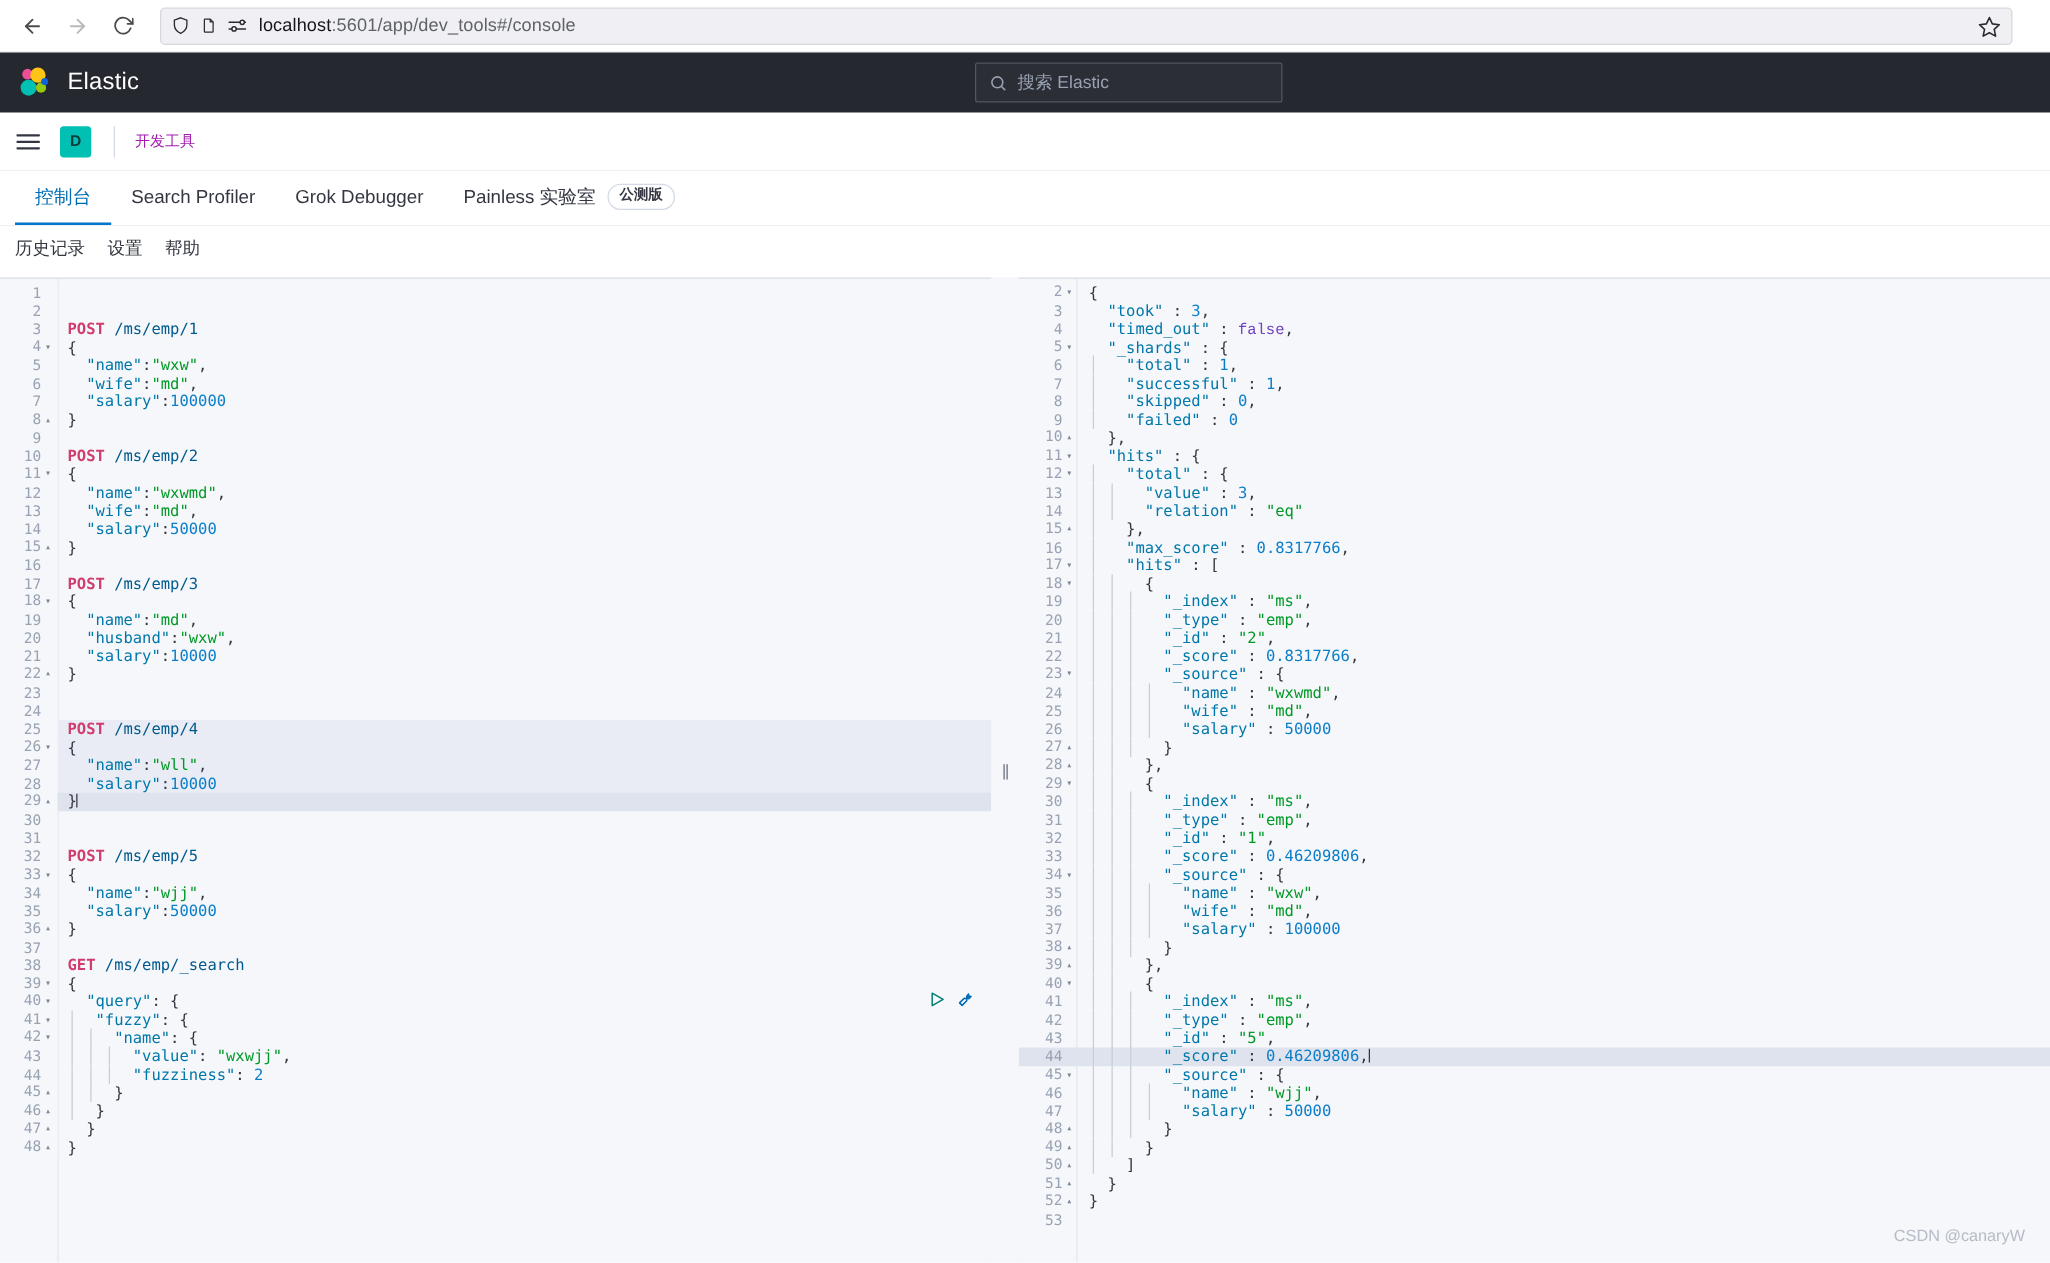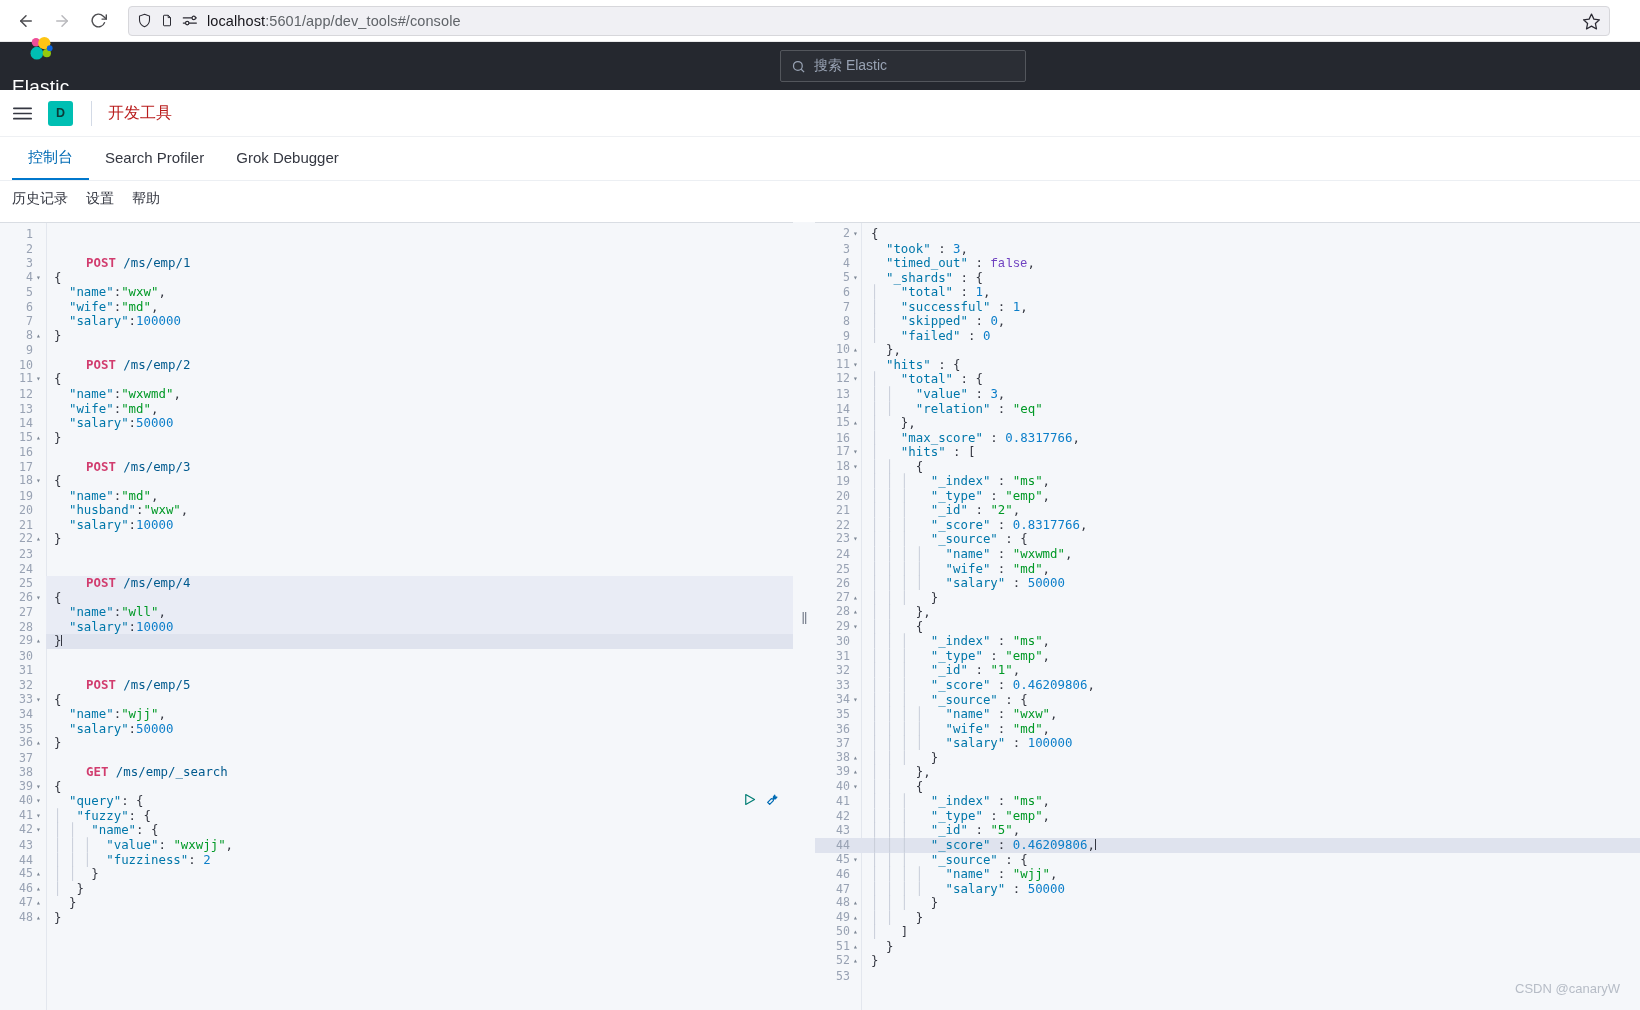--- a/index.html
+++ b/index.html
@@ -35,21 +35,21 @@
   }
   #url-text .host { color: #15141a; }
   #url-text .path { color: #5f6368; }
   #star-icon { position: absolute; right: 8px; top: 5px; color: #2b2a33; }
 
   
   #elastic-header {
     height: 48px; background: #25282f;
     display: flex; align-items: center; position: relative;
   }
-  #elastic-logo-wrap { display: flex; align-items: center; gap: 12px; padding-left: 12px; flex-direction: column; }
+  #elastic-logo-wrap { display: flex; align-items: center; gap: 12px; padding-left: 12px; }
   #elastic-title { color: #ffffff; font-size: 19px; letter-spacing: .2px; }
   #global-search {
     position: absolute; left: 780px; top: 50%; transform: translateY(-50%);
     width: 246px; height: 32px;
     border: 1px solid #53565c; border-radius: 2px;
     background: #2b2e35;
     display: flex; align-items: center; gap: 8px; padding: 0 10px;
   }
   #global-search .ph { color: #98a2b3; font-size: 14px; }
 
@@ -60,21 +60,21 @@
     border-bottom: 1px solid #eef0f3;
   }
   #hamburger { width: 44px; display:flex; align-items:center; justify-content:center; color:#343741; }
   #app-badge {
     width: 25px; height: 25px; border-radius: 3px; background: #00bfb3;
     color: #0b3b38; font-size: 12.5px; font-weight: bold;
     display: flex; align-items: center; justify-content: center;
     margin-left: 4px;
   }
   #app-badge-sep { width: 1px; height: 25px; background: #d3dae6; margin: 0 16px 0 18px; }
-  #app-name { font-size: 16px; color: #b91c1c; }
+  #app-name { font-size: 12px; color: #a21caf; }
 
   
   #tab-bar {
     height: 44px; background: #ffffff;
     display: flex; align-items: center;
     padding-left: 12px; gap: 0;
     border-bottom: 1px solid #eceff3;
   }
   .tab {
     height: 43px; display: flex; align-items: center; gap: 9px;
@@ -141,21 +141,21 @@
   #editor-pane .gutter-rule {
     position: absolute; left: 46px; top: 0; bottom: 0; width: 1px; background: #e3e7ee;
   }
   #output-pane .gutter-rule {
     position: absolute; left: 46px; top: 0; bottom: 0; width: 1px; background: #e3e7ee;
   }
   #output-pane .code-area { padding-left: 0; }
   #output-pane .gutter { width: 48px; flex: 0 0 48px; }
 
   
-  .t-method { color: #d13c6e; font-weight: bold; margin-left: 32px; }
+  .t-method { color: #d13c6e; font-weight: bold; }
   .t-url    { color: #005a8e; }
   .t-key    { color: #0077aa; }
   .t-str    { color: #009926; }
   .t-num    { color: #0b7ec9; }
   .t-bool   { color: #6f42c1; font-family: Liberation Mono, monospace; }
   .t-punc   { color: #343741; }
   .t-guide  { color: #c7cdd8; }
 
   #action-icons {
     position: absolute; left: 742px; top: 569px;
@@ -268,20 +268,24 @@
 
 <div id="tab-bar">
     <div class="tab active">
       <span>控制台</span>
     </div>
     <div class="tab">
       <span>Search Profiler</span>
     </div>
     <div class="tab">
       <span>Grok Debugger</span>
+    </div>
+    <div class="tab">
+      <span>Painless 实验室</span>
+      <span class="beta-badge">公测版</span>
     </div>
   </div>
 
 <div id="sub-bar">
     <span class="sub-link">历史记录</span>
     <span class="sub-link">设置</span>
     <span class="sub-link">帮助</span>
   </div>
 
 <div id="console">

